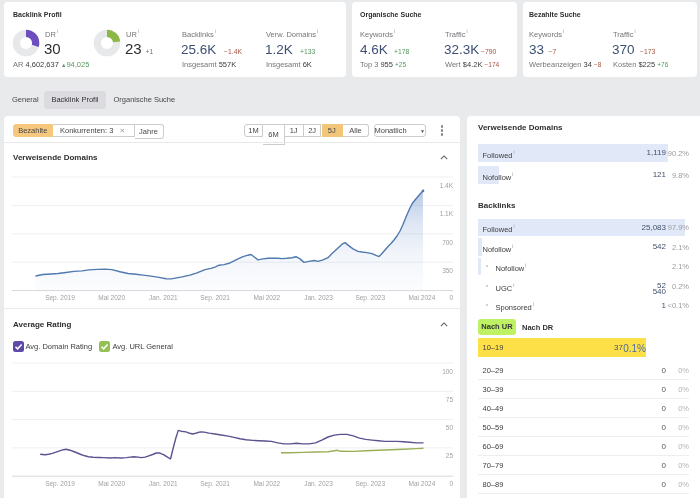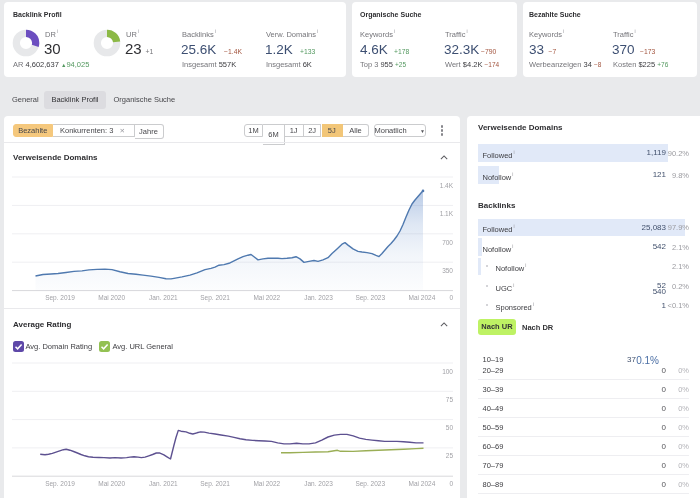--- a/index.html
+++ b/index.html
@@ -237,21 +237,21 @@
   <div class="abs" style="left:478px;top:296.5px;width:211px;height:17.5px;">
     <div class="abs" style="left:7.5px;top:7.5px;width:2px;height:2px;border-radius:50%;background:#c6c6cb;"></div>
     <div class="abs rowlab" style="left:17.5px;top:4.5px;">Sponsored<span class="sup">i</span></div>
     <div class="abs val" style="right:23px;top:4px;">1</div>
     <div class="abs pct" style="right:0;top:4.5px;">&lt;0.1%</div>
   </div>
 
   <div class="abs" style="left:478px;top:319px;width:38px;height:15.5px;background:#bef264;border-radius:3px;text-align:center;line-height:15.5px;font-size:7.5px;font-weight:bold;color:#333336;">Nach UR</div>
   <div class="abs" style="left:522px;top:322.5px;font-size:7.5px;font-weight:bold;color:#333336;">Nach DR</div>
 
-  <div class="abs" style="left:478px;top:350px;width:181px;height:19px;background:#ffffff;">
+  <div class="abs" style="left:478px;top:338px;width:168px;height:19px;background:#fde047;">
     <div class="abs rowlab" style="left:4.5px;top:5px;">10–19</div>
     <div class="abs val" style="right:23px;top:4.5px;">37</div>
     <div class="abs" style="right:0;top:5px;font-size:10px;color:#4b6fa5;">0.1%</div>
   </div>
   <div class="abs zrow" style="top:361px;">
       <span class="zl">20–29</span>
       <span class="zv">0</span>
       <span class="zp">0%</span>
     </div>
   <div class="abs zrow" style="top:380.1px;">

